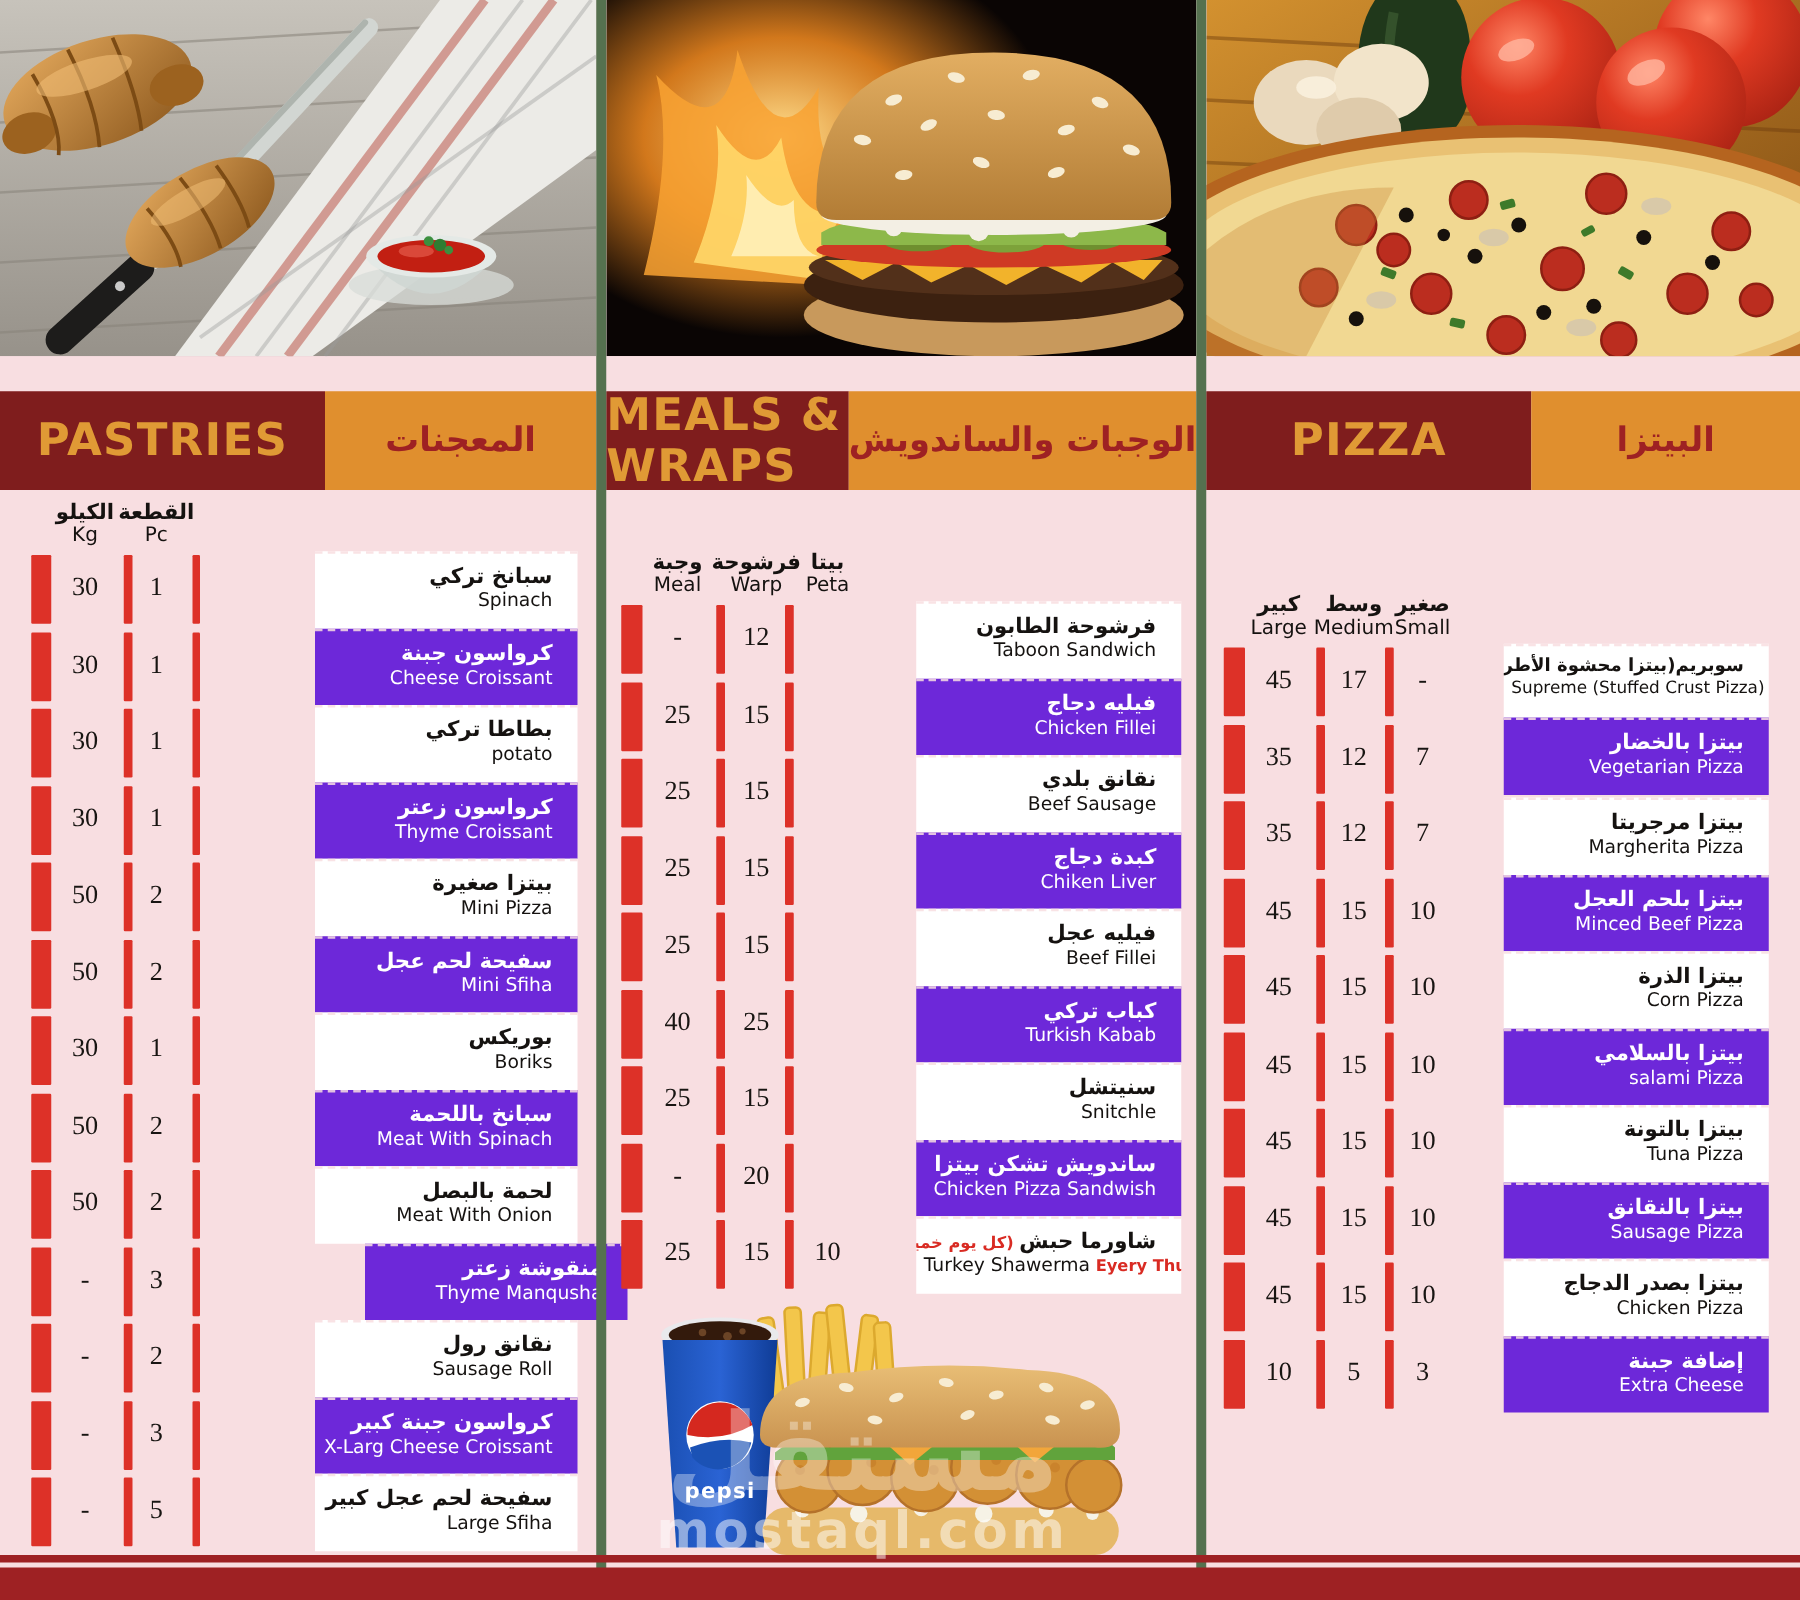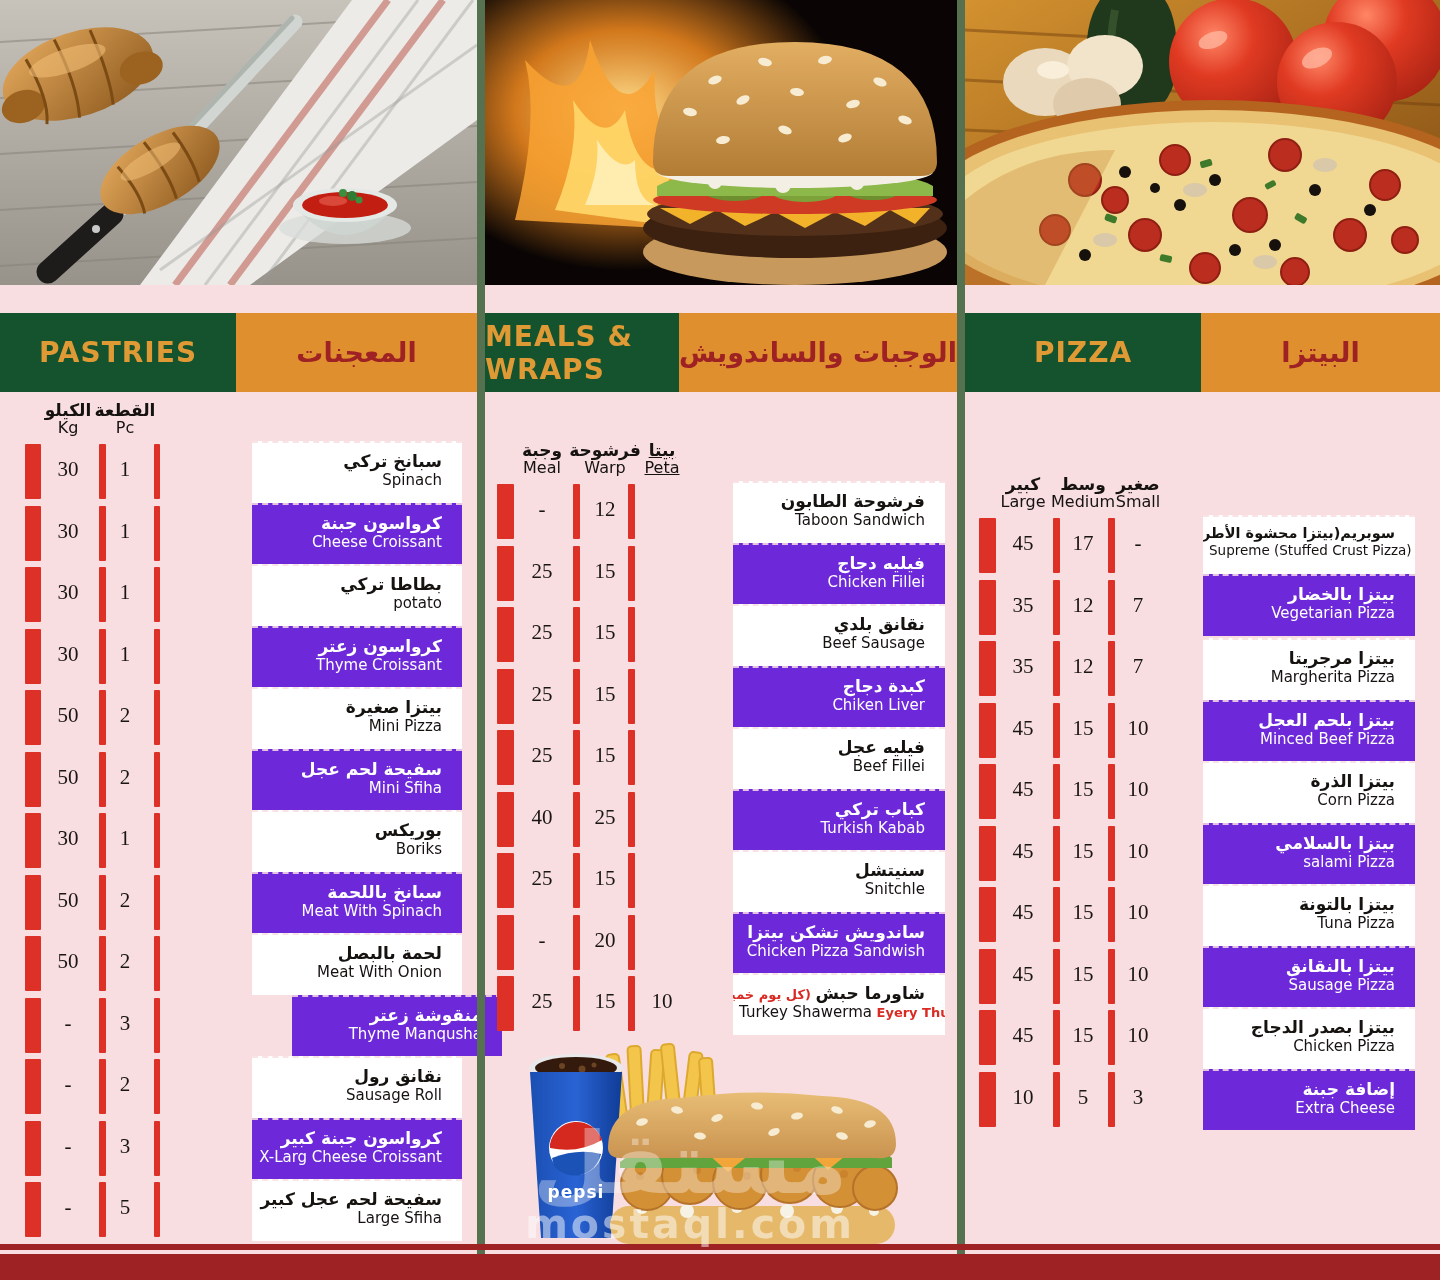--- a/index.html
+++ b/index.html
@@ -5,21 +5,21 @@
 *{margin:0;padding:0;box-sizing:border-box}
 html,body{background:#ddd}
 body{font-family:"DejaVu Sans",sans-serif}
 .page{position:relative;width:1440px;height:1280px;background:#f8dee1;overflow:hidden}
 .divider{position:absolute;top:0;bottom:0;width:8px;background:#55714f;z-index:2}
 .d1{left:477px}.d2{left:957px}
 .col{position:absolute;top:0;height:1280px}
 .photo{position:absolute;top:0;left:0;height:285px;width:100%;overflow:hidden}
 .photo svg{display:block}
 .head{position:absolute;top:313px;left:0;right:0;height:79px;display:flex;z-index:1}
-.head-en{width:236px;background:#14532d;color:#e09a35;font-size:28px;font-weight:bold;display:flex;align-items:center;justify-content:center;letter-spacing:1px}
+.head-en{width:260px;background:#7f1d1d;color:#e09a35;font-size:36px;font-weight:bold;display:flex;align-items:center;justify-content:center;letter-spacing:1px}
 .head-ar{flex:1;background:#e08f2e;color:#9e2123;font-size:27px;font-weight:bold;display:flex;align-items:center;justify-content:center;direction:rtl;white-space:nowrap}
 .heads,.rows{position:absolute;left:0;top:0;width:100%;height:100%}
 .ph{position:absolute;width:96px;text-align:center;color:#151210;line-height:1.08}
 .ph-ar{font-size:17px;font-weight:bold;direction:rtl}
 .ph-en{font-size:16px}
 .bar{position:absolute;background:#dd3128;border-radius:1px}
 .pv{position:absolute;width:70px;text-align:center;font-family:"Liberation Serif","DejaVu Serif",serif;font-size:21px;color:#181512}
 .ibox{position:absolute;padding:8px 20px 0 6px;text-align:right;border-top:2px dashed rgba(248,222,225,.85);overflow:hidden}
 .ibox.white{background:#ffffff;color:#151210}
 .ibox.red{background:#6d28d9;color:#ffffff}
@@ -302,21 +302,21 @@
     </div>
     <div class="heads">
         <div class="ph" style="left: 9px; top: 441px;">
           <div class="ph-ar">وجبة</div>
           <div class="ph-en">Meal</div>
         </div>
         <div class="ph" style="left: 72px; top: 441px;">
           <div class="ph-ar">فرشوحة</div>
           <div class="ph-en">Warp</div>
         </div>
-        <div class="ph" style="left: 129px; top: 441px; text-decoration: underline;">
+        <div class="ph" style="left: 129px; top: 441px;">
           <div class="ph-ar">بيتا</div>
           <div class="ph-en">Peta</div>
         </div>
       </div>
     <div class="rows">
         <div class="bar" style="left: 12px; top: 484px; width: 17px; height: 55px;"></div>
         <div class="bar" style="left: 88px; top: 484px; width: 7px; height: 55px;"></div>
         <div class="bar" style="left: 143px; top: 484px; width: 7px; height: 55px;"></div>
         <div class="pv" style="left: 22px; top: 497px;">-</div>
         <div class="pv" style="left: 85px; top: 497px;">12</div>

